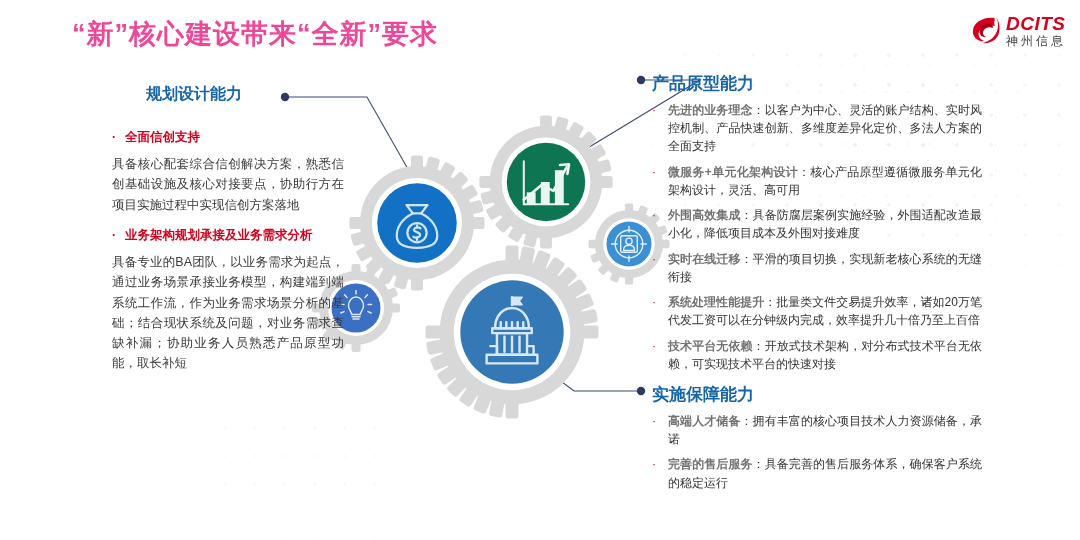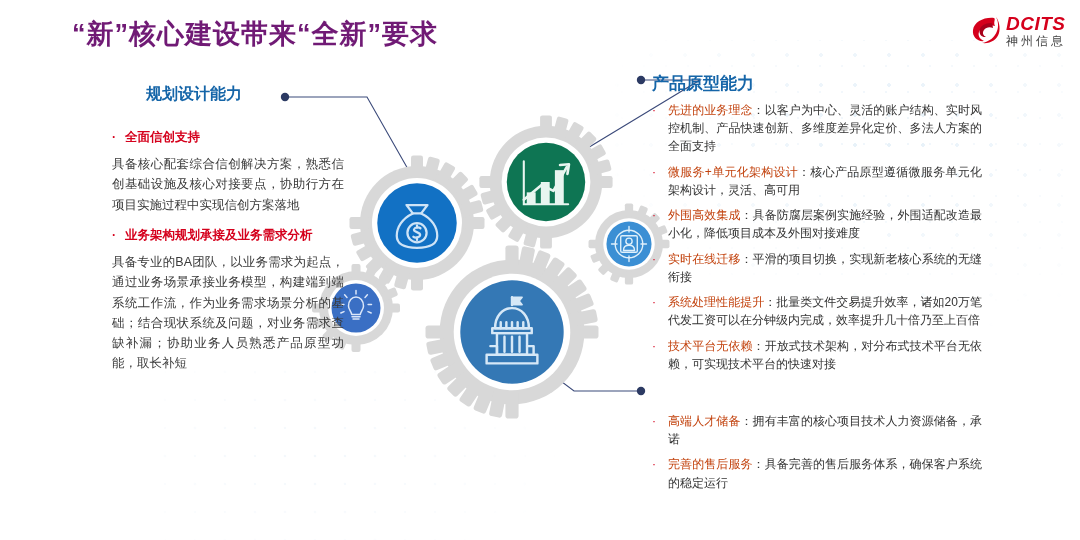--- a/index.html
+++ b/index.html
@@ -37,21 +37,21 @@
     background-image: radial-gradient(circle, #e6f0f9 1.4px, transparent 1.6px);
     background-size: 30px 28px;
     -webkit-mask-image: radial-gradient(ellipse at 40% 60%, #000 5%, transparent 70%);
             mask-image: radial-gradient(ellipse at 40% 60%, #000 5%, transparent 70%);
   }
 
   
   .title {
     position: absolute; left: 72px; top: 16px;
     font-size: 27px; font-weight: bold;
-    color: #701a75;
+    color: #ec4899;
     letter-spacing: 1px;
     white-space: nowrap;
   }
 
   
   .logo { position: absolute; right: 14px; top: 14px; display: flex; align-items: center; gap: 5px; }
   .logo-mark { width: 30px; height: 32px; flex: none; }
   .logo-text { line-height: 1; }
   .logo-en {
     font-size: 19px; font-weight: bold; font-style: italic;
@@ -100,21 +100,21 @@
   .right-block { position: absolute; left: 652px; width: 330px; }
   .right-block.r1 { top: 101px; }
   .right-block.r2 { top: 412px; }
   .rb-item { display: flex; gap: 9px; margin-bottom: 7px; }
   .rb-dot { color: #d5001c; font-size: 12px; line-height: 1.55; flex: none; width: 7px; }
   .rb-text {
     flex: 1;
     font-size: 12px; line-height: 1.52; color: #333;
     text-align: justify;
   }
-  .rb-text b { color: #c2410c; font-weight: normal; }
+  .rb-text b { color: #737373; font-weight: bold; }
 </style>
 </head>
 <body>
 
 <div id="slide">
 
   <div class="bg-dots a"></div>
   <div class="bg-dots b"></div>
 
   <div class="title">“新”核心建设带来“全新”要求</div>
@@ -351,20 +351,21 @@
     <div class="rb-item">
       <span class="rb-dot">·</span>
       <span class="rb-text"><b>系统处理性能提升</b><span>：批量类文件交易提升效率，诸如20万笔代发工资可以在分钟级内完成，效率提升几十倍乃至上百倍</span></span>
     </div>
     <div class="rb-item">
       <span class="rb-dot">·</span>
       <span class="rb-text"><b>技术平台无依赖</b><span>：开放式技术架构，对分布式技术平台无依赖，可实现技术平台的快速对接</span></span>
     </div>
   </div>
 
+  <div class="sec-head right2">实施保障能力</div>
   <div class="right-block r2">
     <div class="rb-item">
       <span class="rb-dot">·</span>
       <span class="rb-text"><b>高端人才储备</b><span>：拥有丰富的核心项目技术人力资源储备，承诺</span></span>
     </div>
     <div class="rb-item">
       <span class="rb-dot">·</span>
       <span class="rb-text"><b>完善的售后服务</b><span>：具备完善的售后服务体系，确保客户系统的稳定运行</span></span>
     </div>
   </div>

